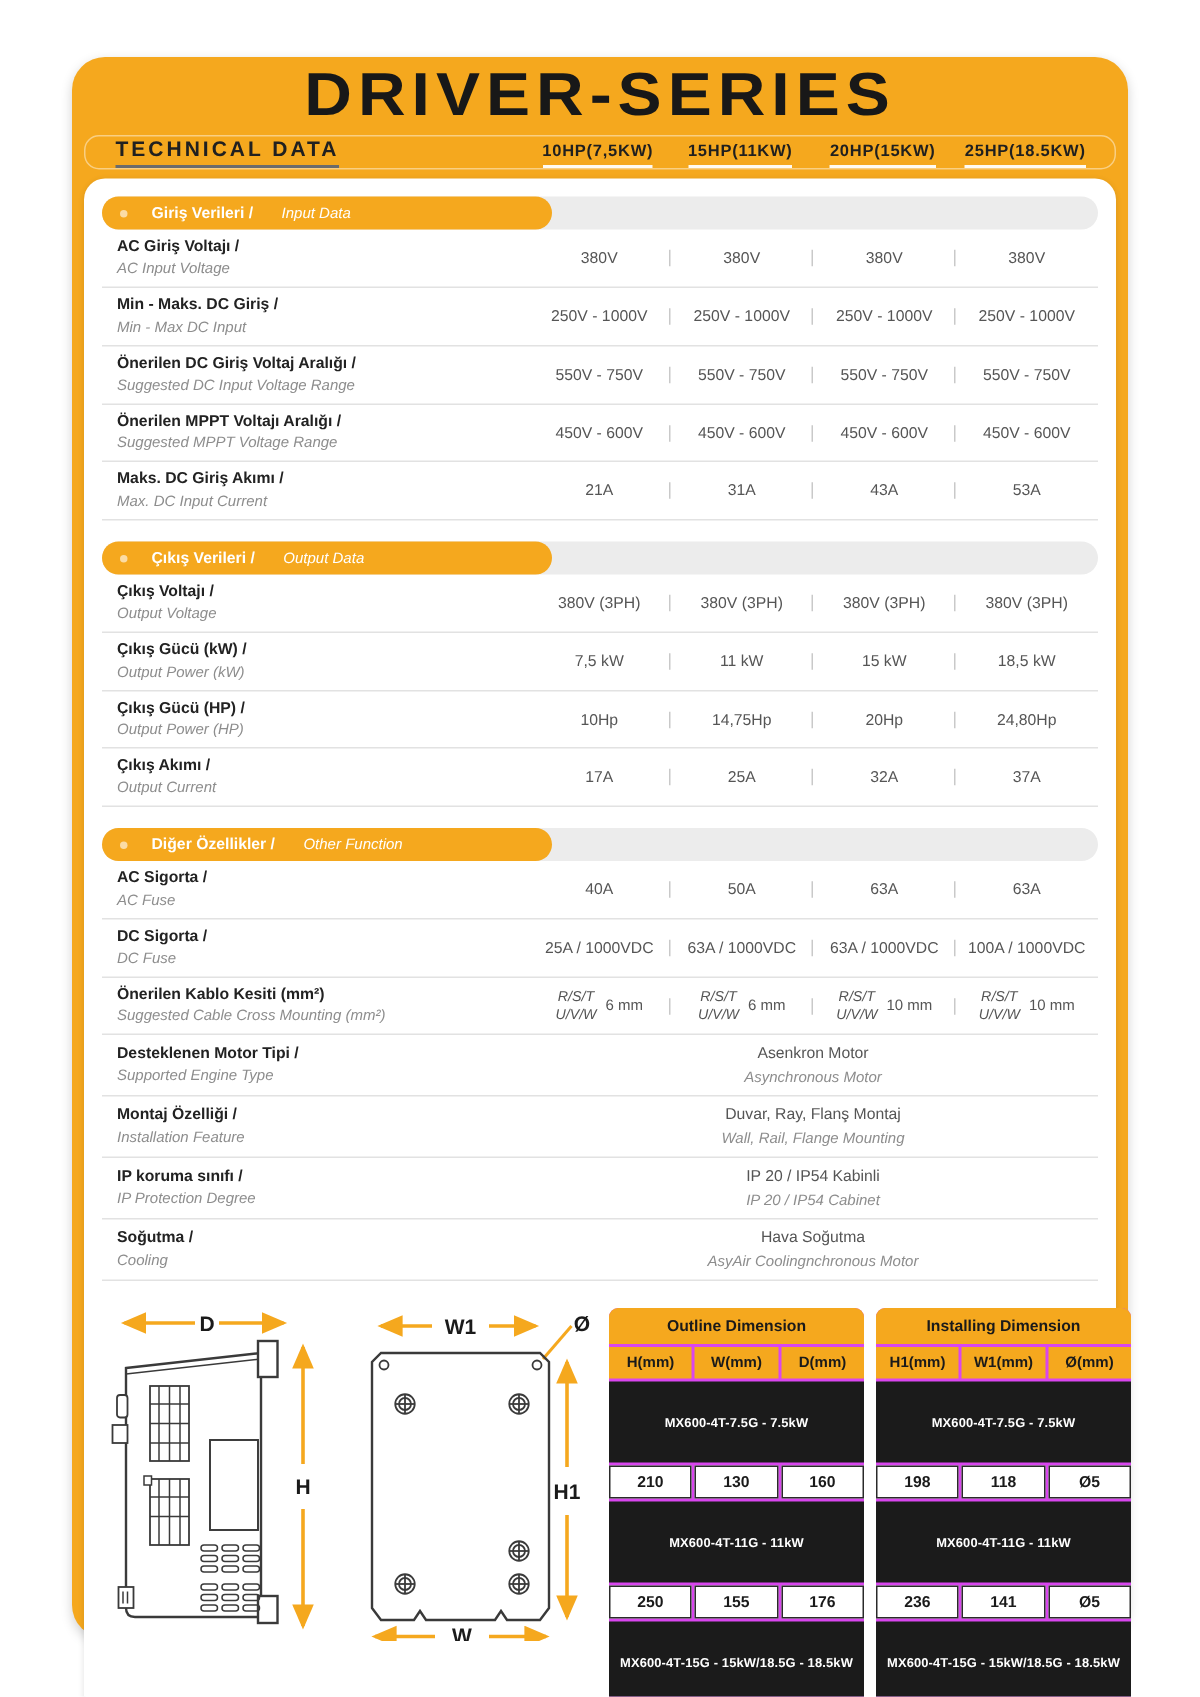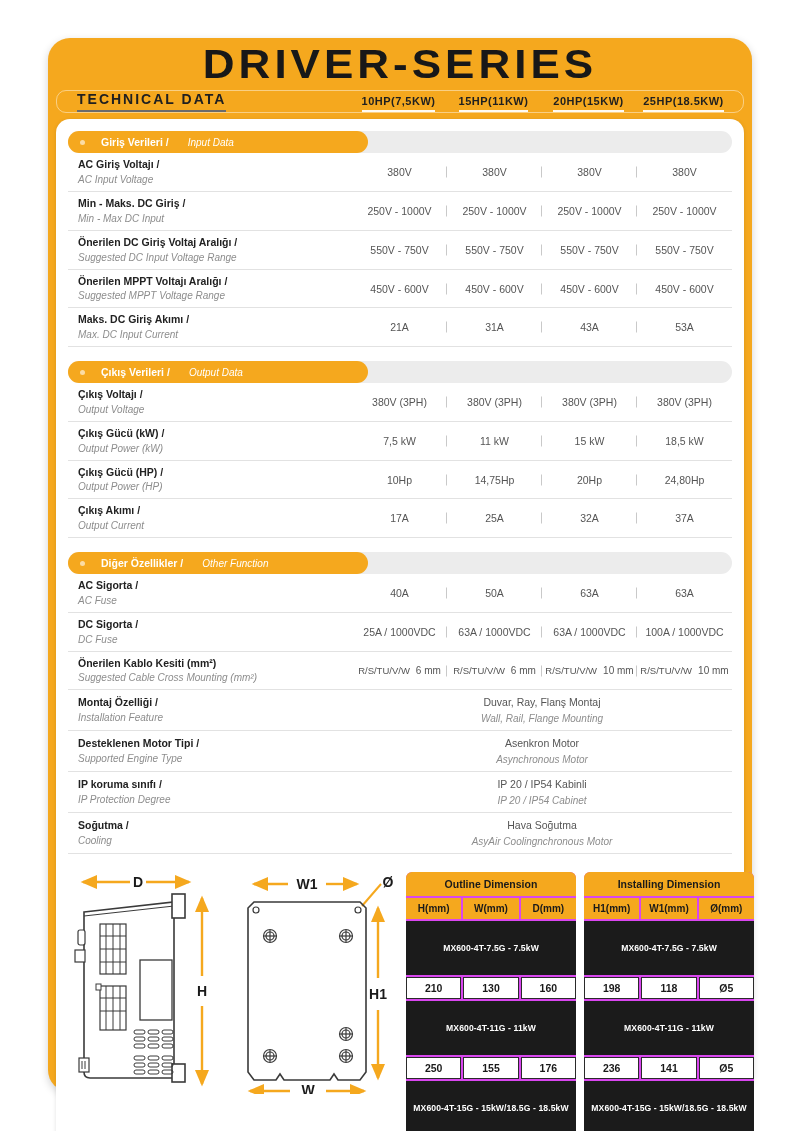--- a/index.html
+++ b/index.html
@@ -56,21 +56,21 @@
   .lbl { flex:1; }
   .lbl b { display:block; font-size:10.5px; font-weight:bold; color:#222; line-height:1.5; }
   .lbl i { display:block; font-size:10px; font-style:italic; color:#8d8d8d; line-height:1.4; }
   .vals { width:380px; display:flex; align-items:center; }
   .val { flex:1; text-align:center; font-size:10.5px; color:#555; position:relative; }
   .vals .val:nth-child(-n+3)::after {
     content:""; position:absolute; right:0; top:50%; transform:translateY(-50%);
     width:1px; height:11px; background:#c9c9c9;
   }
   .val.cable { display:flex; align-items:center; justify-content:center; gap:6px; }
-  .ph { display:flex; flex-direction:row; font-size:9.5px; color:#555; line-height:1.25; }
+  .ph { display:flex; flex-direction:column; font-size:9.5px; color:#555; line-height:1.25;font-style:italic; }
   .sz { font-size:10px; color:#555; }
   .vals.spanned { flex-direction:column; justify-content:center; }
   .sv-tr { font-size:10.5px; color:#555; line-height:1.6; }
   .sv-en { font-size:10px; font-style:italic; color:#8d8d8d; line-height:1.5; }
   
   .bottom { display:flex; align-items:flex-start; gap:10px; margin-top:auto; padding:4px 0 2px 2px; }
   .drawing { flex:none; }
   .tables { display:flex; gap:8px; margin-left:auto; }
   .dimtable {
     width:170px; display:grid; grid-template-columns:1fr 1fr 1fr; gap:2px;
@@ -318,36 +318,36 @@
             <span class="ph">
                 <span>R/S/T</span>
                 <span>U/V/W</span>
               </span>
             <span class="sz">10 mm</span>
           </span>
         </div>
       </div>
       <div class="row">
         <div class="lbl">
+          <b>Desteklenen Motor Tipi /</b>
+          <i>Supported Engine Type</i>
+        </div>
+        <div class="vals spanned">
+          <div class="sv-tr">Asenkron Motor</div>
+          <div class="sv-en">Asynchronous Motor</div>
+        </div>
+      </div>
+      <div class="row">
+        <div class="lbl">
           <b>Montaj Özelliği /</b>
           <i>Installation Feature</i>
         </div>
         <div class="vals spanned">
           <div class="sv-tr">Duvar, Ray, Flanş Montaj</div>
           <div class="sv-en">Wall, Rail, Flange Mounting</div>
-        </div>
-      </div>
-      <div class="row">
-        <div class="lbl">
-          <b>Desteklenen Motor Tipi /</b>
-          <i>Supported Engine Type</i>
-        </div>
-        <div class="vals spanned">
-          <div class="sv-tr">Asenkron Motor</div>
-          <div class="sv-en">Asynchronous Motor</div>
         </div>
       </div>
       <div class="row">
         <div class="lbl">
           <b>IP koruma sınıfı /</b>
           <i>IP Protection Degree</i>
         </div>
         <div class="vals spanned">
           <div class="sv-tr">IP 20 / IP54 Kabinli</div>
           <div class="sv-en">IP 20 / IP54 Cabinet</div>

